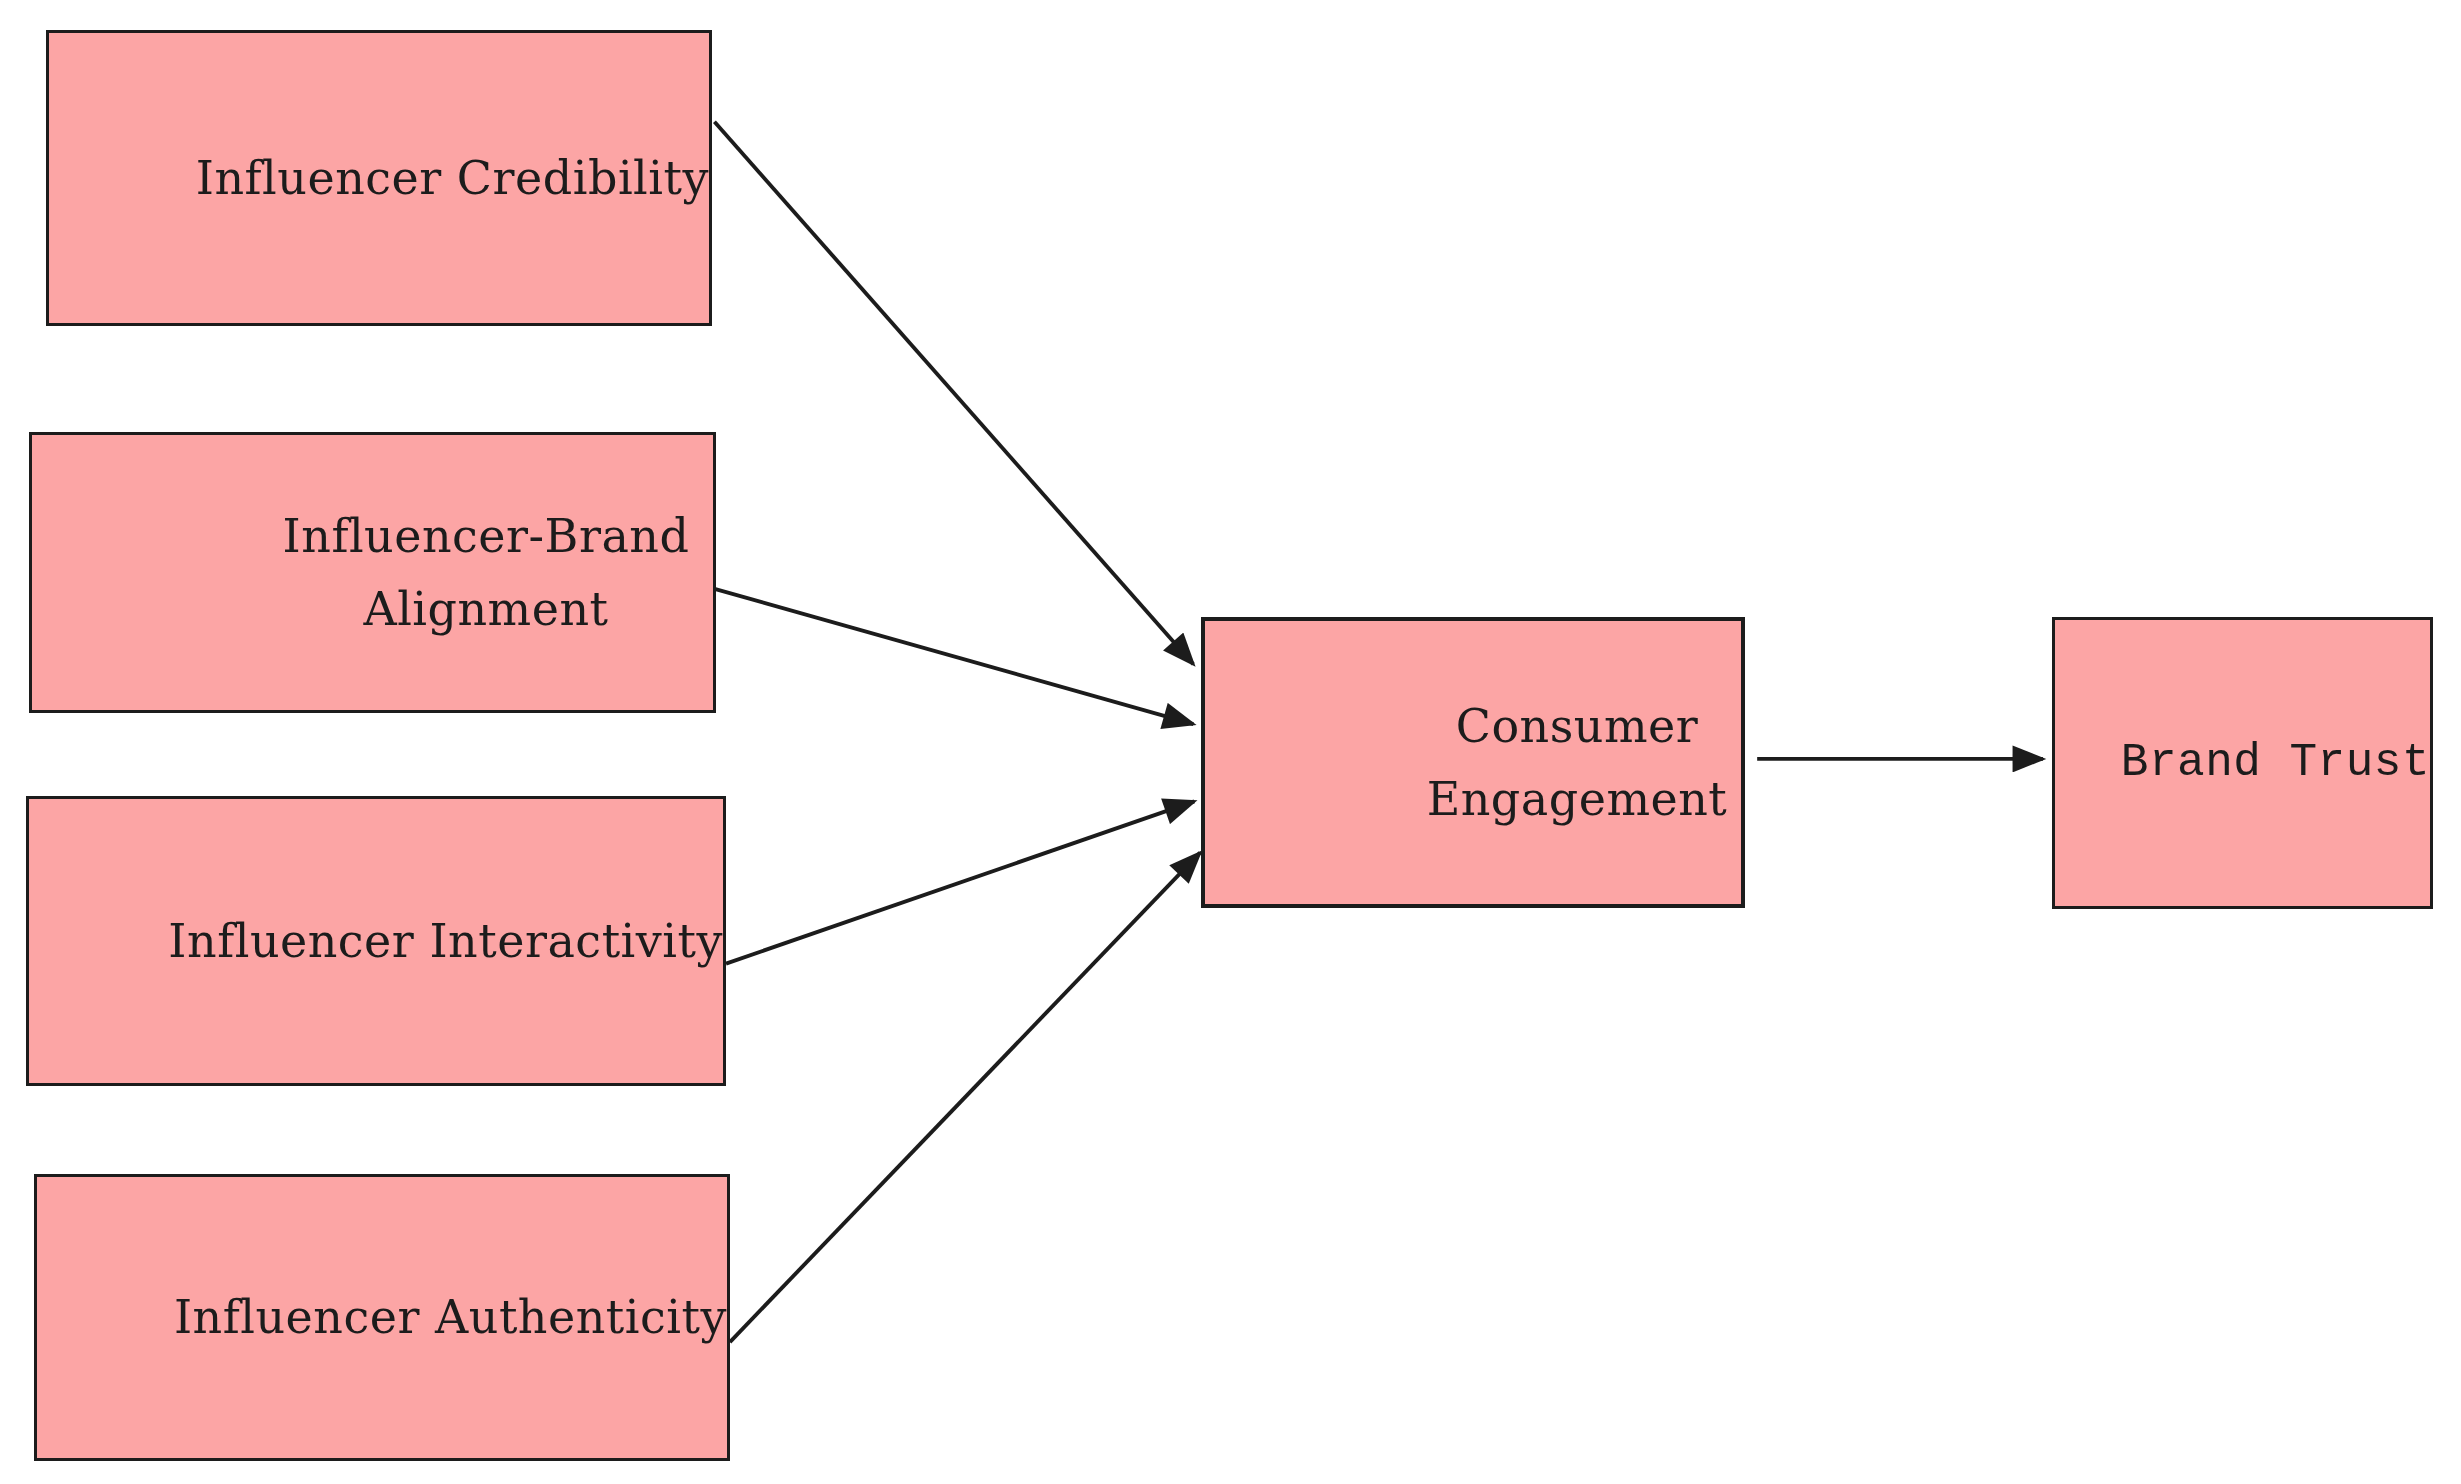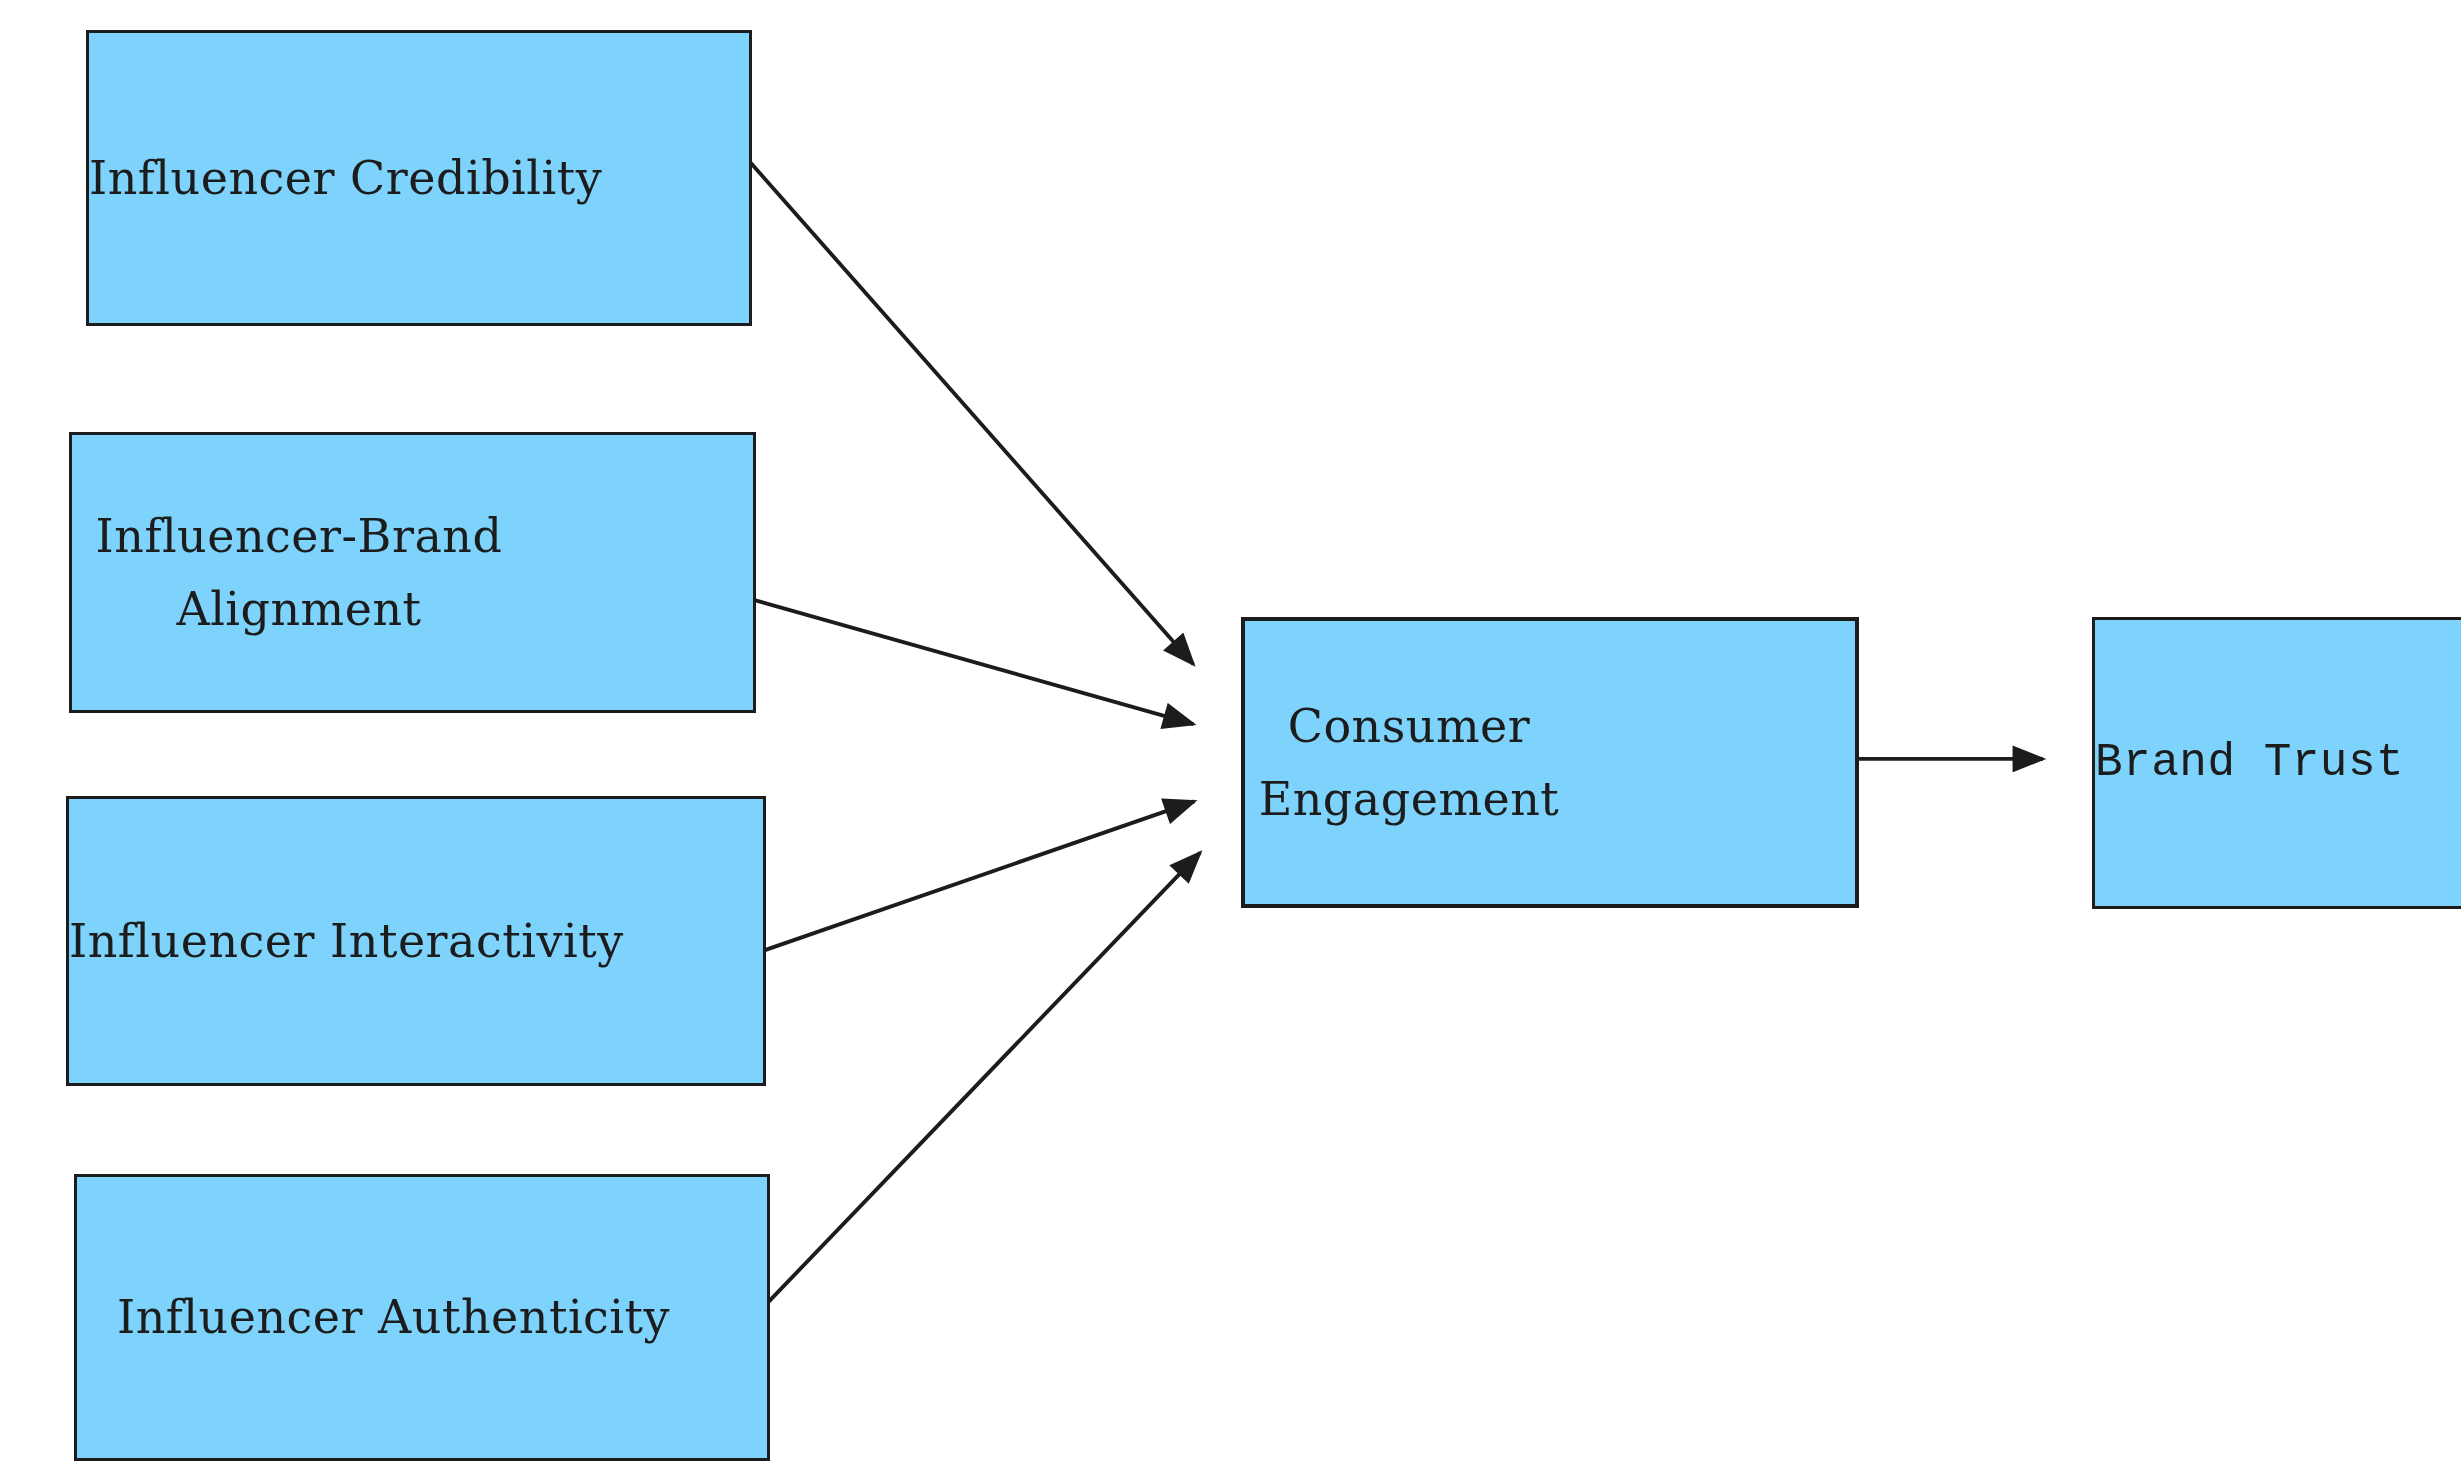--- a/index.html
+++ b/index.html
@@ -24,39 +24,38 @@
     height: 100%;
   }
   .edges-layer line {
     stroke: #1c1c1c;
     stroke-width: 4;
   }
   .node {
     position: absolute;
     box-sizing: border-box;
     border: 3.9px solid #1c1c1c;
-    background: #7dd3fc;
+    background: #fca5a5;
     display: flex;
     align-items: center;
-    justify-content: flex-start;
+    justify-content: flex-end;
     text-align: center;
-    margin-left: 40px;
   }
   .node span {
     display: block;
     font-size: 46px;
     line-height: 73px;
     letter-spacing: 0.5px;
   }
   
   .n-credibility   { left: 46px;   top: 30px;   width: 666px; height: 296px; }
   .n-alignment     { left: 29px;   top: 432px;  width: 687px; height: 281px; }
   .n-interactivity { left: 26px;   top: 796px;  width: 700px; height: 290px; }
   .n-authenticity  { left: 34px;   top: 1174px; width: 696px; height: 287px; padding-left: 40px; }
-  .n-engagement    { left: 1201px; top: 617px;  width: 618px; height: 291px; border-width: 4.8px; }
+  .n-engagement    { left: 1201px; top: 617px;  width: 544px; height: 291px; border-width: 4.8px; }
   .n-brandtrust    { left: 2052px; top: 617px;  width: 381px; height: 292px; font-family: Liberation Mono, monospace; }
   
   .n-alignment span  { max-width: 454px; }
   .n-engagement span { max-width: 328px; }
 </style>
 </head>
 <body>
 
 <div class="canvas">
 

